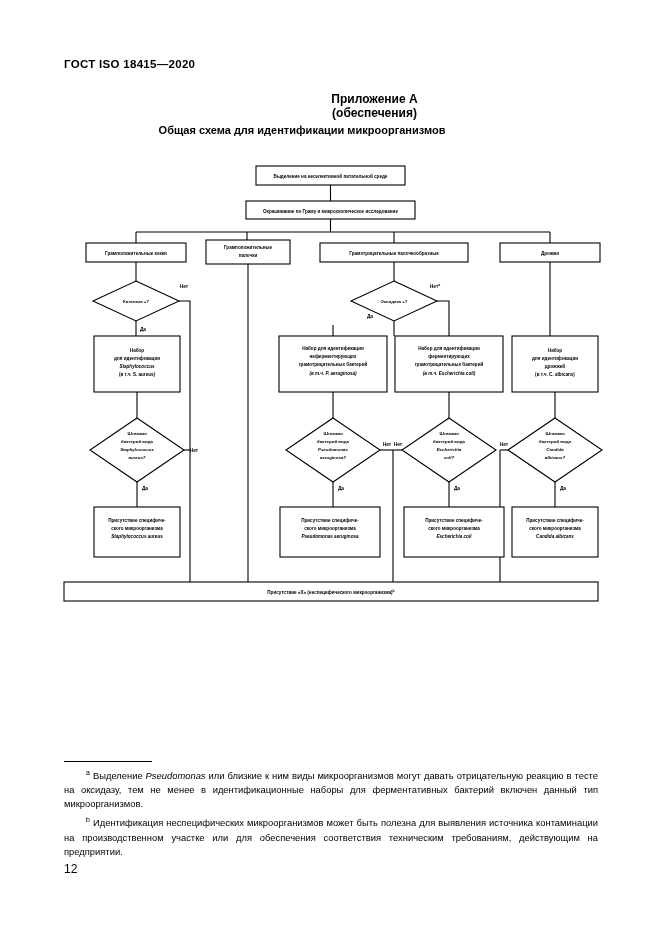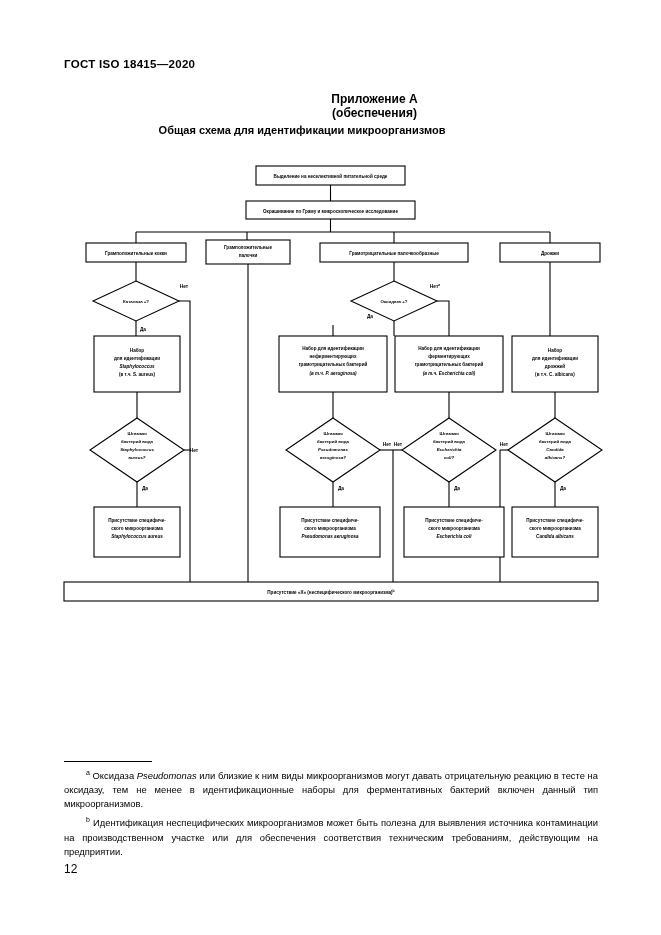--- a/index.html
+++ b/index.html
@@ -294,17 +294,17 @@
   <text class="boxtext" x="555" y="522">Присутствие специфиче-</text>
   <text class="boxtext" x="555" y="530">ского микроорганизма</text>
   <text class="boxtext ital" x="555" y="538">Candida albicans</text>
 
   <rect class="bx" x="64" y="582" width="534" height="19"></rect>
   <text class="boxtext" x="331" y="594"><tspan>Присутствие «Х» (неспецифического микроорганизма)</tspan><tspan class="sup" dy="-2">b</tspan></text>
 </svg>
 
 <div class="footnote-rule"></div>
 <div class="footnotes">
-  <p><span class="fn-mark">a</span> <span>Оксидаза </span><span class="ital">Pseudomonas</span><span> или близкие к ним виды микроорганизмов могут давать отрицательную реакцию в тесте на оксидазу, тем не менее в идентификационные наборы для ферментативных бактерий включен данный тип микроорганизмов.</span></p>
+  <p><span class="fn-mark">a</span> <span>Выделение </span><span class="ital">Pseudomonas</span><span> или близкие к ним виды микроорганизмов могут давать отрицательную реакцию в тесте на оксидазу, тем не менее в идентификационные наборы для ферментативных бактерий включен данный тип микроорганизмов.</span></p>
   <p><span class="fn-mark">b</span> <span>Идентификация неспецифических микроорганизмов может быть полезна для выявления источника контаминации на производственном участке или для обеспечения соответствия техническим требованиям, действующим на предприятии.</span></p>
 </div>
 
 <div class="page-number">12</div>
 
 </body></html>

